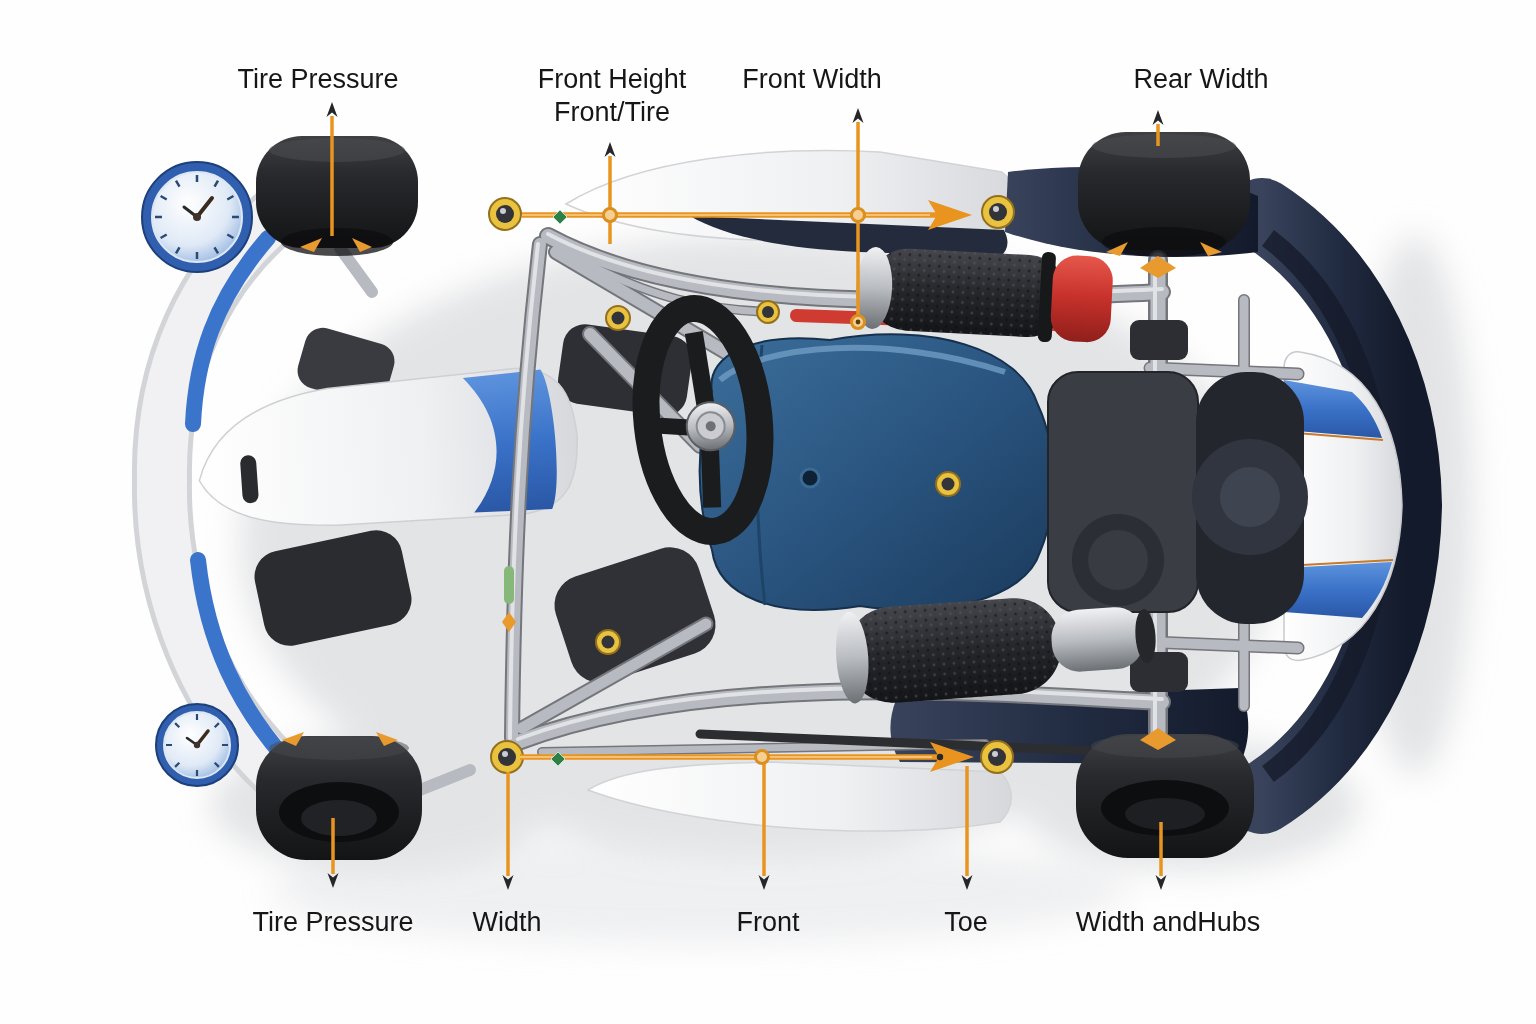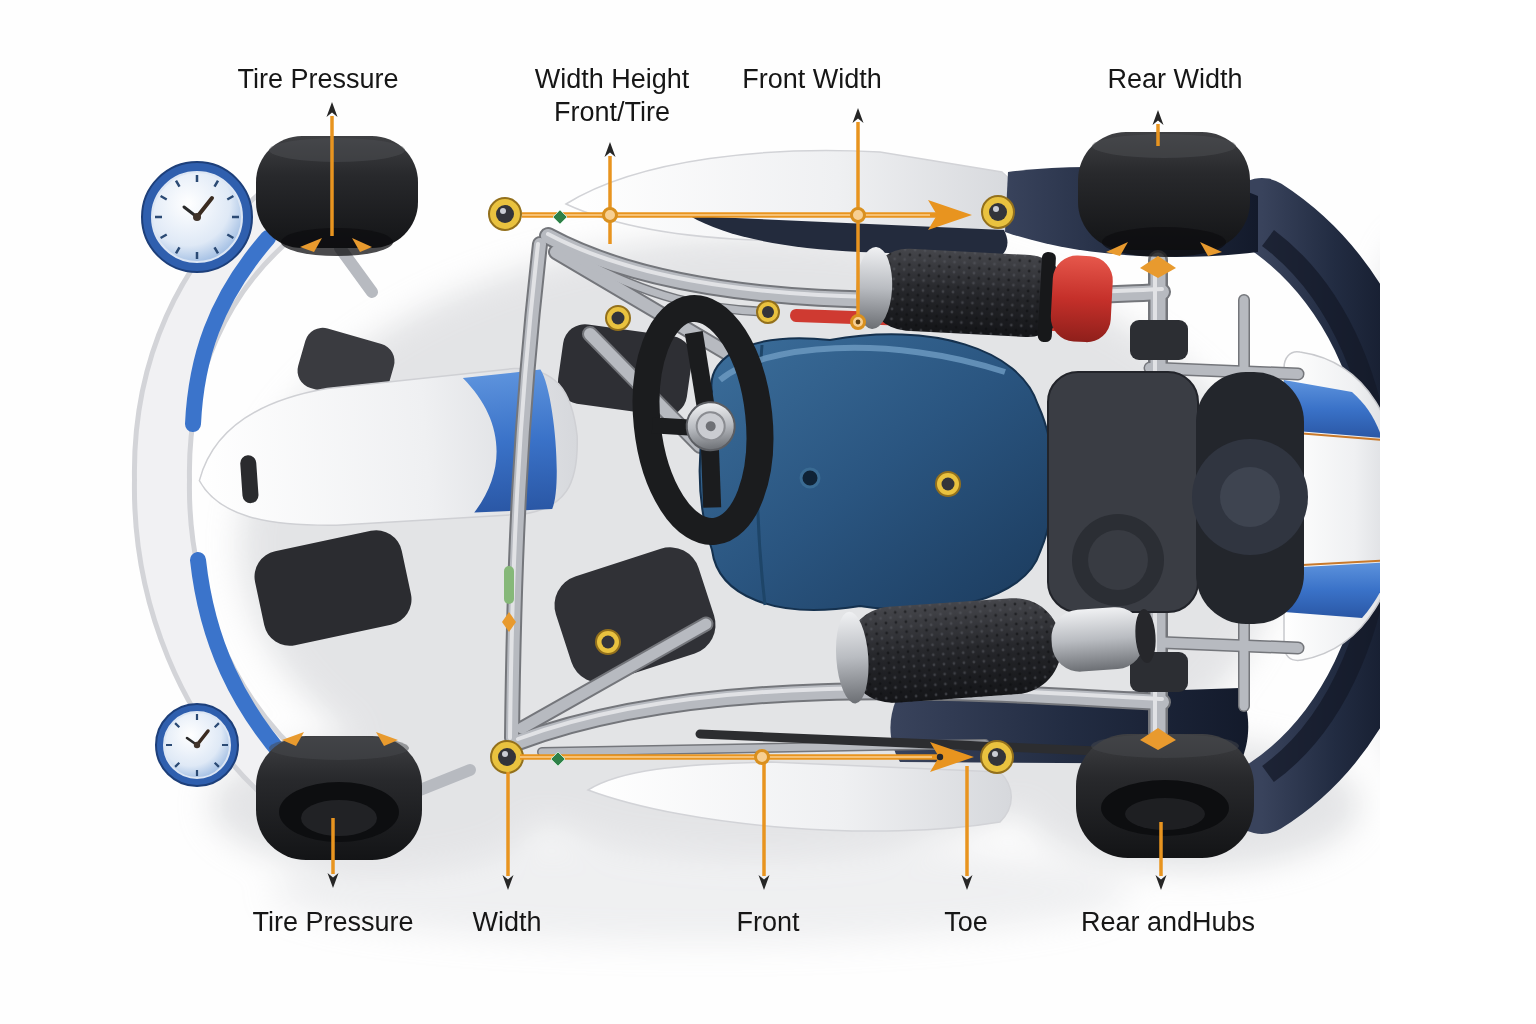--- a/index.html
+++ b/index.html
@@ -1,17 +1,17 @@
 <!DOCTYPE html>
 <html style="--annotation_orange: #E8941F; --arrowhead_dark: #262626; --kart_blue: #3A72C8; --seat_blue: #2C5A86; --bumper_navy: #1E2638; --engine_red: #C9332C; --joint_yellow: #E9C23F; --text_dark: #161616; --background: #FEFEFE;"><head>
 <meta charset="utf-8">
 <style>
   html,body { margin:0; padding:0; background:#ffffff; }
   .stage {
-    position:relative; width:1380px; height:1024px; overflow:hidden;
+    position:relative; width:1536px; height:1024px; overflow:hidden;
     background:var(--background,#fefefe);
     font-family:"Liberation Sans", sans-serif;
   }
   svg.kart { position:absolute; left:0; top:0; }
   .lbl {
     position:absolute; transform:translateX(-50%);
     font:400 27px/33px "Liberation Sans", sans-serif;
     color:var(--text_dark,#161616);
     white-space:nowrap; text-align:center;
   }
@@ -362,25 +362,25 @@
     <polygon class="ann-head" points="1161,890 1155.5,875 1161,879.5 1166.5,875"></polygon>
   </g>
   <g>
     <line class="ann" x1="333" y1="818" x2="333" y2="874" stroke-width="3.5"></line>
     <polygon class="ann-head" points="333,888 327.5,873 333,877.5 338.5,873"></polygon>
   </g>
 </svg>
 
 <div class="lbl top" style="left:318px">Tire Pressure</div>
 <div class="lbl top" style="left:612px">
-  <div>Width Height</div>
+  <div>Front Height</div>
   <div>Front/Tire</div>
 </div>
 <div class="lbl top" style="left:812px">Front Width</div>
-<div class="lbl top" style="left:1175px">Rear Width</div>
+<div class="lbl top" style="left:1201px">Rear Width</div>
 
 <div class="lbl bottom" style="left:333px">Tire Pressure</div>
 <div class="lbl bottom" style="left:507px">Width</div>
 <div class="lbl bottom" style="left:768px">Front</div>
 <div class="lbl bottom" style="left:966px">Toe</div>
-<div class="lbl bottom" style="left:1168px">Rear andHubs</div>
+<div class="lbl bottom" style="left:1168px">Width andHubs</div>
 
 </div>
 
 </body></html>

